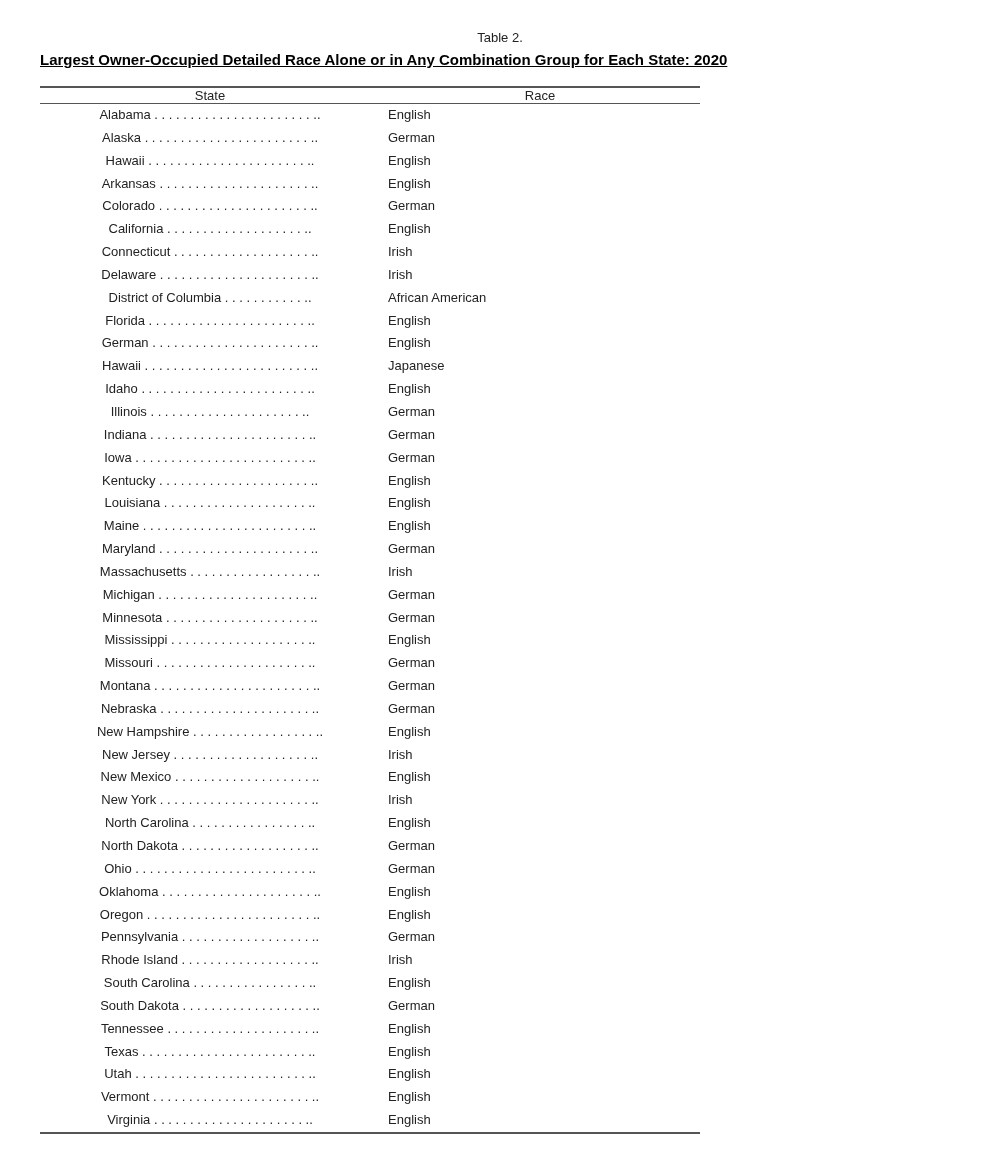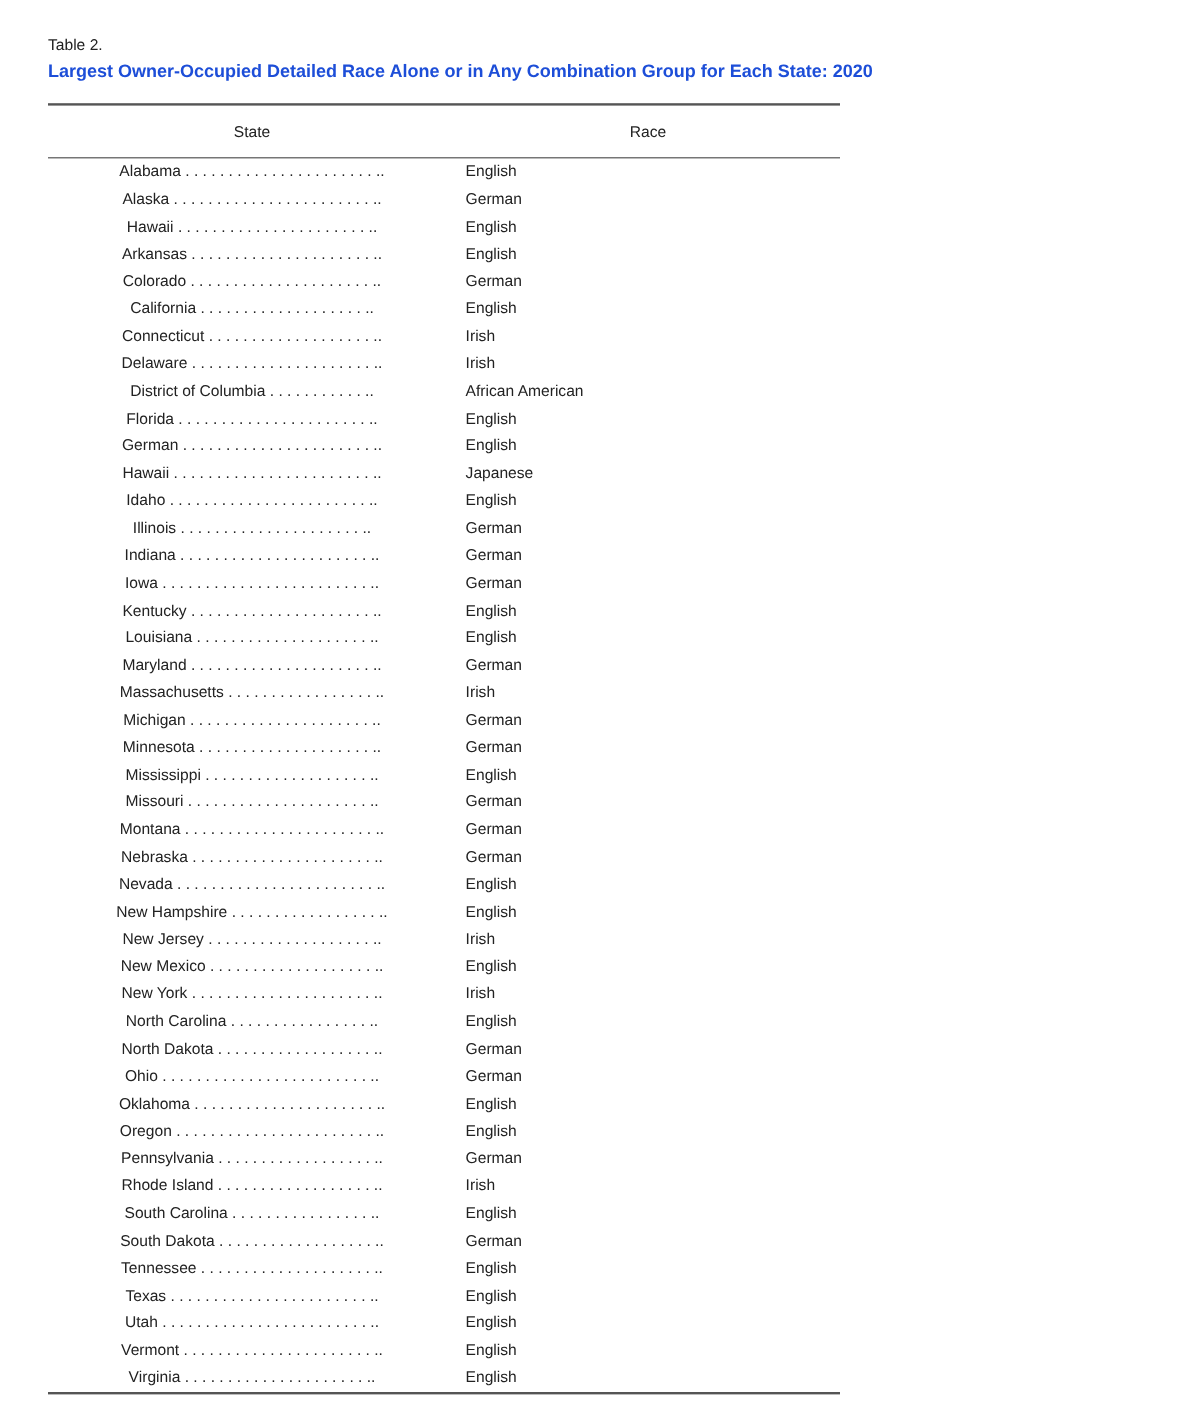--- a/index.html
+++ b/index.html
@@ -9,37 +9,39 @@
       font-size: 13px;
       color: #222;
       padding: 30px 40px;
       width: 1000px;
       min-height: 1175px;
     }
     .table-number {
       font-size: 13px;
       color: #222;
       margin-bottom: 4px;
+      text-align: center;
     }
     .table-title {
       font-size: 15px;
       font-weight: bold;
-      color: #1d4ed8;
+      color: #000000;
       margin-bottom: 16px;
       line-height: 1.4;
+      text-decoration: underline;
     }
     table {
       width: 660px;
       border-collapse: collapse;
       margin-bottom: 20px;
     }
     thead tr th {
       border-top: 2px solid #555;
       border-bottom: 1px solid #555;
-      padding: 14px 8px;
+      padding: 0 8px;
       font-weight: normal;
       text-align: center;
       font-size: 13px;
     }
     th.state-col {
       width: 340px;
       text-align: center;
     }
     th.race-col {
       width: 320px;
@@ -143,20 +145,24 @@
       </tr>
       <tr>
         <td class="state-cell">Kentucky . . . . . . . . . . . . . . . . . . . . . ..</td>
         <td class="race-cell">English</td>
       </tr>
       <tr>
         <td class="state-cell">Louisiana . . . . . . . . . . . . . . . . . . . . ..</td>
         <td class="race-cell">English</td>
       </tr>
       <tr>
+        <td class="state-cell">Maine . . . . . . . . . . . . . . . . . . . . . . . ..</td>
+        <td class="race-cell">English</td>
+      </tr>
+      <tr>
         <td class="state-cell">Maryland . . . . . . . . . . . . . . . . . . . . . ..</td>
         <td class="race-cell">German</td>
       </tr>
       <tr>
         <td class="state-cell">Massachusetts . . . . . . . . . . . . . . . . . ..</td>
         <td class="race-cell">Irish</td>
       </tr>
       <tr>
         <td class="state-cell">Michigan . . . . . . . . . . . . . . . . . . . . . ..</td>
         <td class="race-cell">German</td>
@@ -173,24 +179,20 @@
         <td class="state-cell">Missouri . . . . . . . . . . . . . . . . . . . . . ..</td>
         <td class="race-cell">German</td>
       </tr>
       <tr>
         <td class="state-cell">Montana . . . . . . . . . . . . . . . . . . . . . . ..</td>
         <td class="race-cell">German</td>
       </tr>
       <tr>
         <td class="state-cell">Nebraska . . . . . . . . . . . . . . . . . . . . . ..</td>
         <td class="race-cell">German</td>
-      </tr>
-      <tr>
-        <td class="state-cell">Nevada . . . . . . . . . . . . . . . . . . . . . . . ..</td>
-        <td class="race-cell">English</td>
       </tr>
       <tr>
         <td class="state-cell">New Hampshire . . . . . . . . . . . . . . . . . ..</td>
         <td class="race-cell">English</td>
       </tr>
       <tr>
         <td class="state-cell">New Jersey . . . . . . . . . . . . . . . . . . . ..</td>
         <td class="race-cell">Irish</td>
       </tr>
       <tr>

